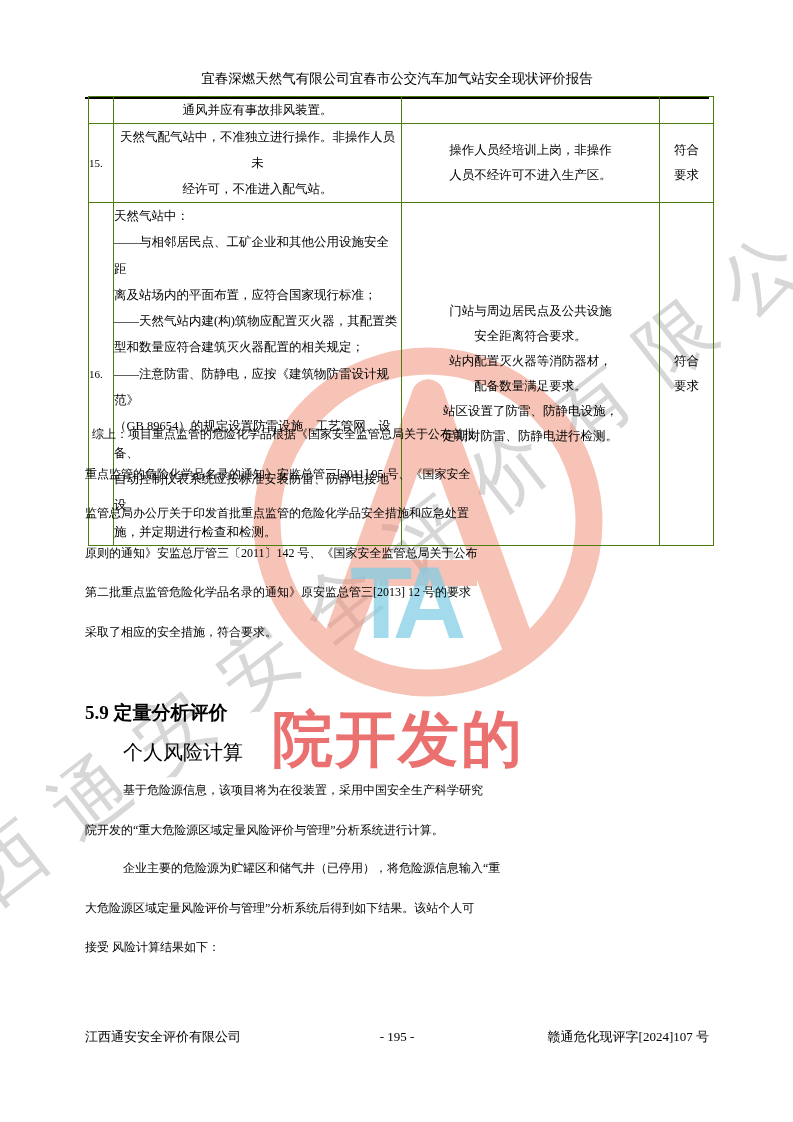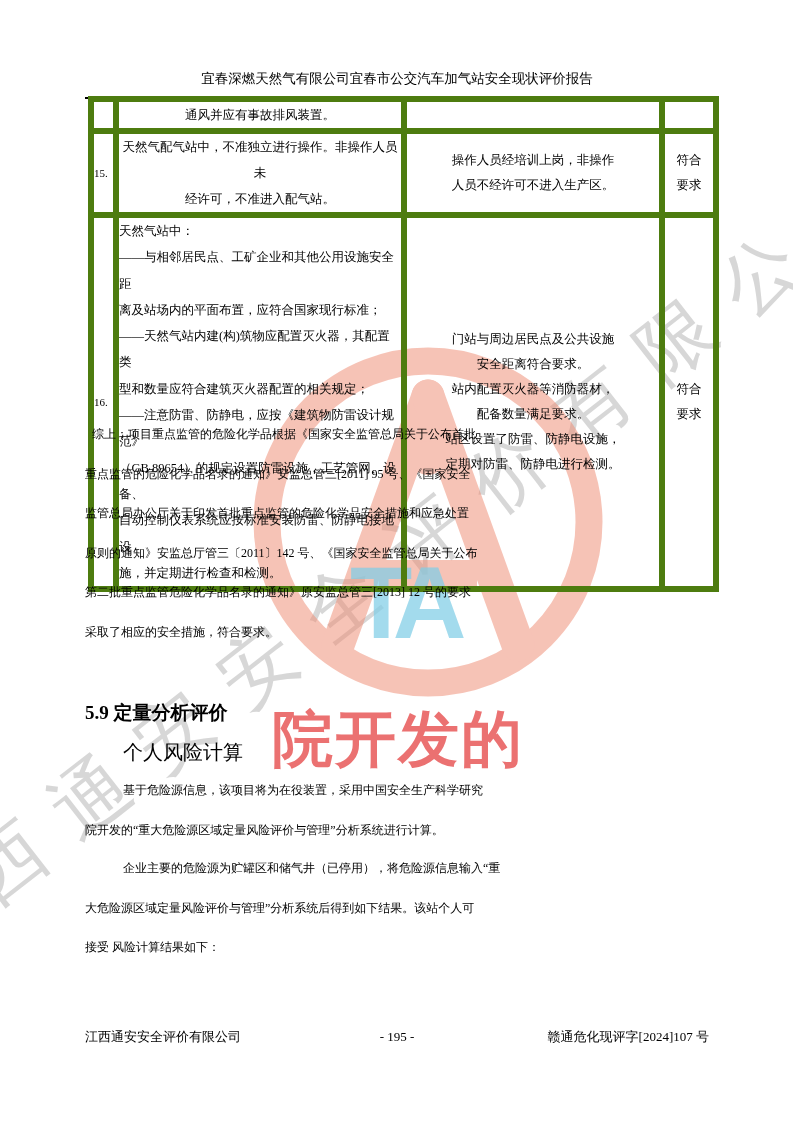--- a/index.html
+++ b/index.html
@@ -31,21 +31,21 @@
   .layer-content{position:absolute;inset:0;z-index:1;}
   .page-header{
     position:absolute;left:85px;top:71px;width:624px;
     text-align:center;font-size:13.5px;line-height:16px;
     padding-bottom:10px;border-bottom:2px solid #000;
   }
   .doc-table{
     position:absolute;left:88px;top:96px;width:625px;
     border-collapse:collapse;table-layout:fixed;font-size:12.5px;
   }
-  .doc-table td{border:6px solid #4d7c0f;padding:0;vertical-align:middle;overflow:hidden;background:transparent;}
+  .doc-table td{border:1px solid #4d7c0f;padding:0;vertical-align:middle;overflow:hidden;background:transparent;}
   .cell-no{padding-left:3px;font-size:11px;}
   .cell-center{text-align:center;line-height:26px;white-space:pre-line;}
   .cell-left{text-align:left;line-height:26.3px;white-space:pre-line;padding:2px 4px 2px 5px;}
   .cell-status{text-align:center;line-height:25px;white-space:pre-line;}
   .cell-verdict{text-align:center;line-height:25px;white-space:pre-line;}
   .para{
     position:absolute;left:85px;font-size:12px;line-height:39.5px;
     white-space:pre;color:#000;
   }
   .p-summary{top:415px;text-indent:7px;}

